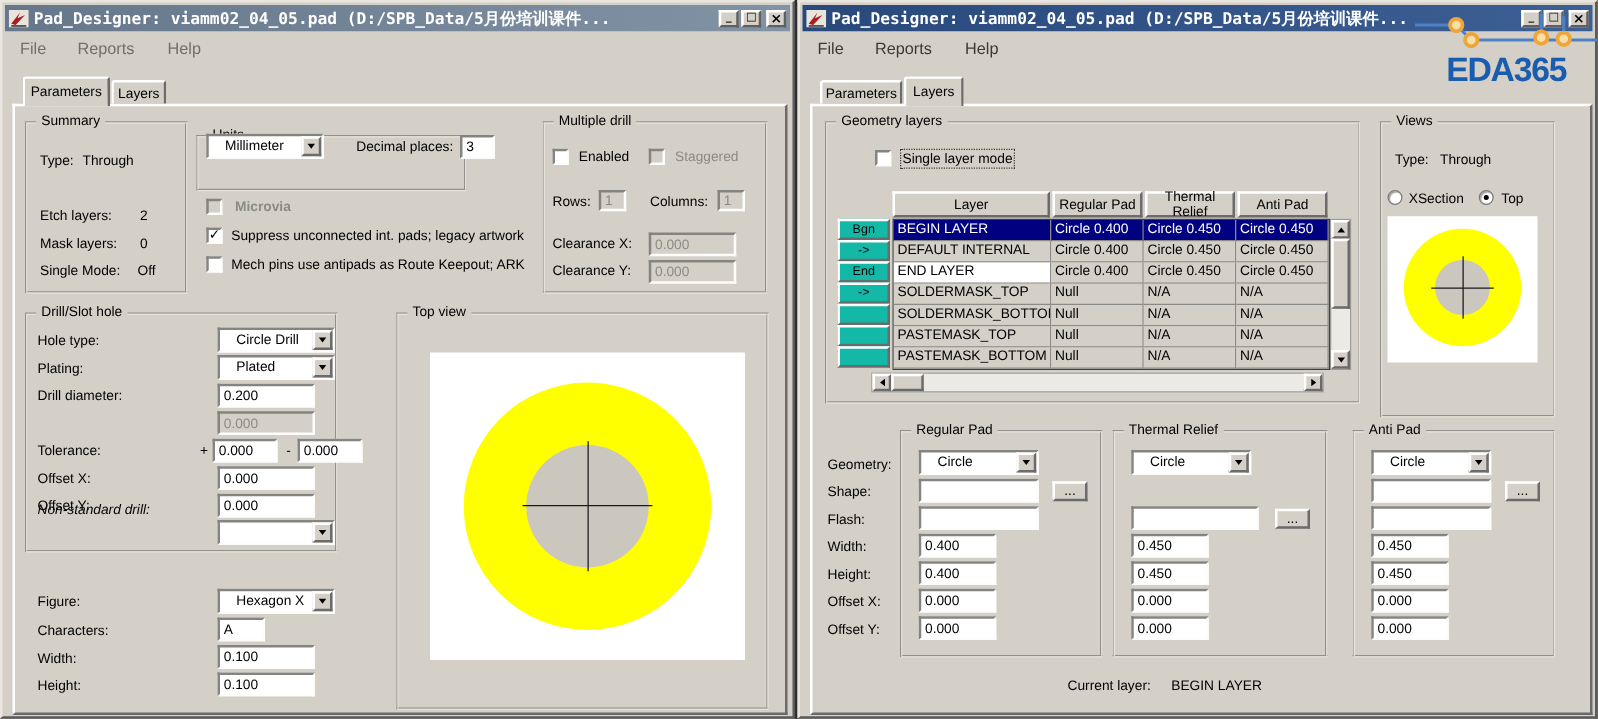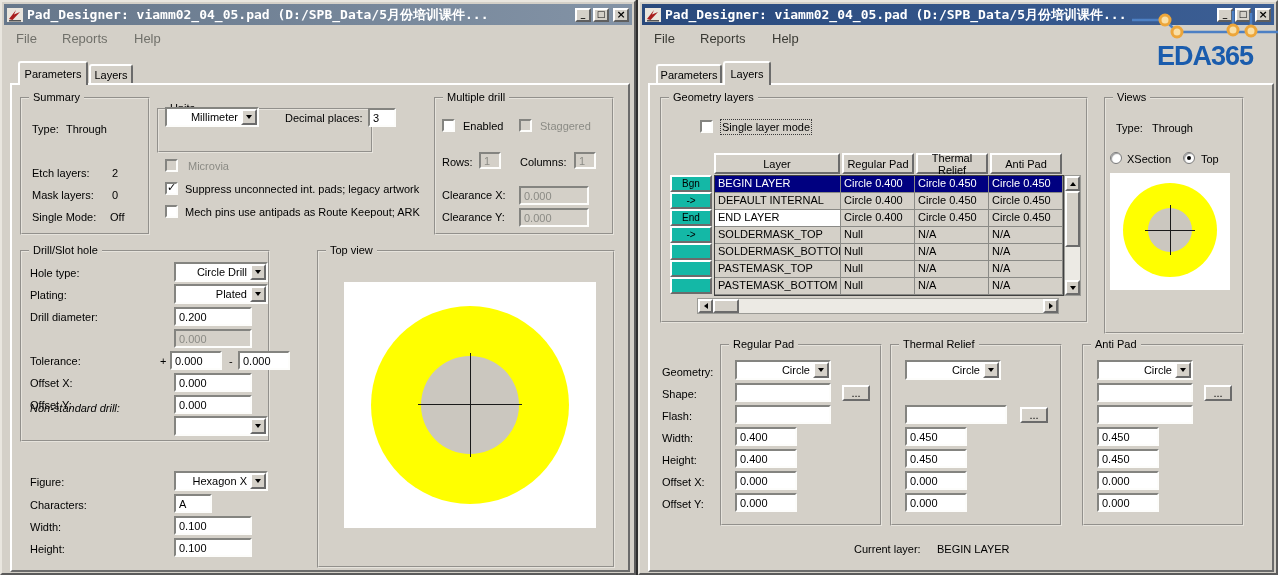--- a/index.html
+++ b/index.html
@@ -50,22 +50,22 @@
   .lbl.dim { color:#8b8b85; }
 
   .field { position:absolute; height:19px; border:2px solid;
            border-color:#848480 #fdfdfb #fdfdfb #848480; background:#fff;
            font:11px "Liberation Sans",sans-serif; padding:0 3px; color:#000; z-index:3; }
   .field.dis { background:#d4d0c8; color:#8b8b85; }
 
   .combo { position:absolute; height:20px; border:2px solid;
            border-color:#848480 #fdfdfb #fdfdfb #848480; background:#fff;
            display:flex; align-items:stretch; z-index:3; }
-  .combo .ctxt { flex:1; font:11px "Liberation Sans",sans-serif; padding:2px 3px 0;
-                 white-space:nowrap; overflow:hidden;text-align:right; }
+  .combo .ctxt { flex:1; font:11px "Liberation Sans",sans-serif; padding:2px 13px 0;
+                 white-space:nowrap; overflow:hidden; }
   .combo .cbtn { width:16px; background:#d4d0c8; border:2px solid;
                  border-color:#fff #6b6b6b #6b6b6b #fff;
                  display:flex; align-items:center; justify-content:center; }
   .tri-d { width:0; height:0; border-left:3px solid transparent; border-right:3px solid transparent;
            border-top:4px solid #000; }
   .tri-u { width:0; height:0; border-left:3px solid transparent; border-right:3px solid transparent;
            border-bottom:4px solid #000; }
   .tri-l { width:0; height:0; border-top:3px solid transparent; border-bottom:3px solid transparent;
            border-right:4px solid #000; }
   .tri-r { width:0; height:0; border-top:3px solid transparent; border-bottom:3px solid transparent;
@@ -165,21 +165,21 @@
     <div class="combo" style="left:163px; top:105px; width:94px;">
       <span class="ctxt">Millimeter</span>
       <span class="cbtn">
           <span class="tri-d"></span>
         </span>
     </div>
     <span class="lbl" style="left:283px; top:110px;">Decimal places:</span>
     <input class="field" style="left: 366px; top: 106px; width: 28px;" readonly="" value="3">
 
     <span class="cb dis" style="left:163px; top:157px;"></span>
-    <span class="lbl dim" style="left:186px; top:158px;">Microvia</span>
+    <span class="lbl dim" style="left:186px; top:158px;font-weight:bold;">Microvia</span>
     <span class="cb checked" style="left:163px; top:180px;"></span>
     <span class="lbl" style="left:183px; top:181px;">Suppress unconnected int. pads; legacy artwork</span>
     <span class="cb" style="left:163px; top:203px;"></span>
     <span class="lbl" style="left:183px; top:204px;">Mech pins use antipads as Route Keepout; ARK</span>
 
     <div class="group" style="left:432px; top:95px; width:180px; height:138px;">
       <span class="legend">Multiple drill</span>
     </div>
     <span class="cb" style="left:440px; top:117px;"></span>
     <span class="lbl" style="left:461px; top:118px;">Enabled</span>

